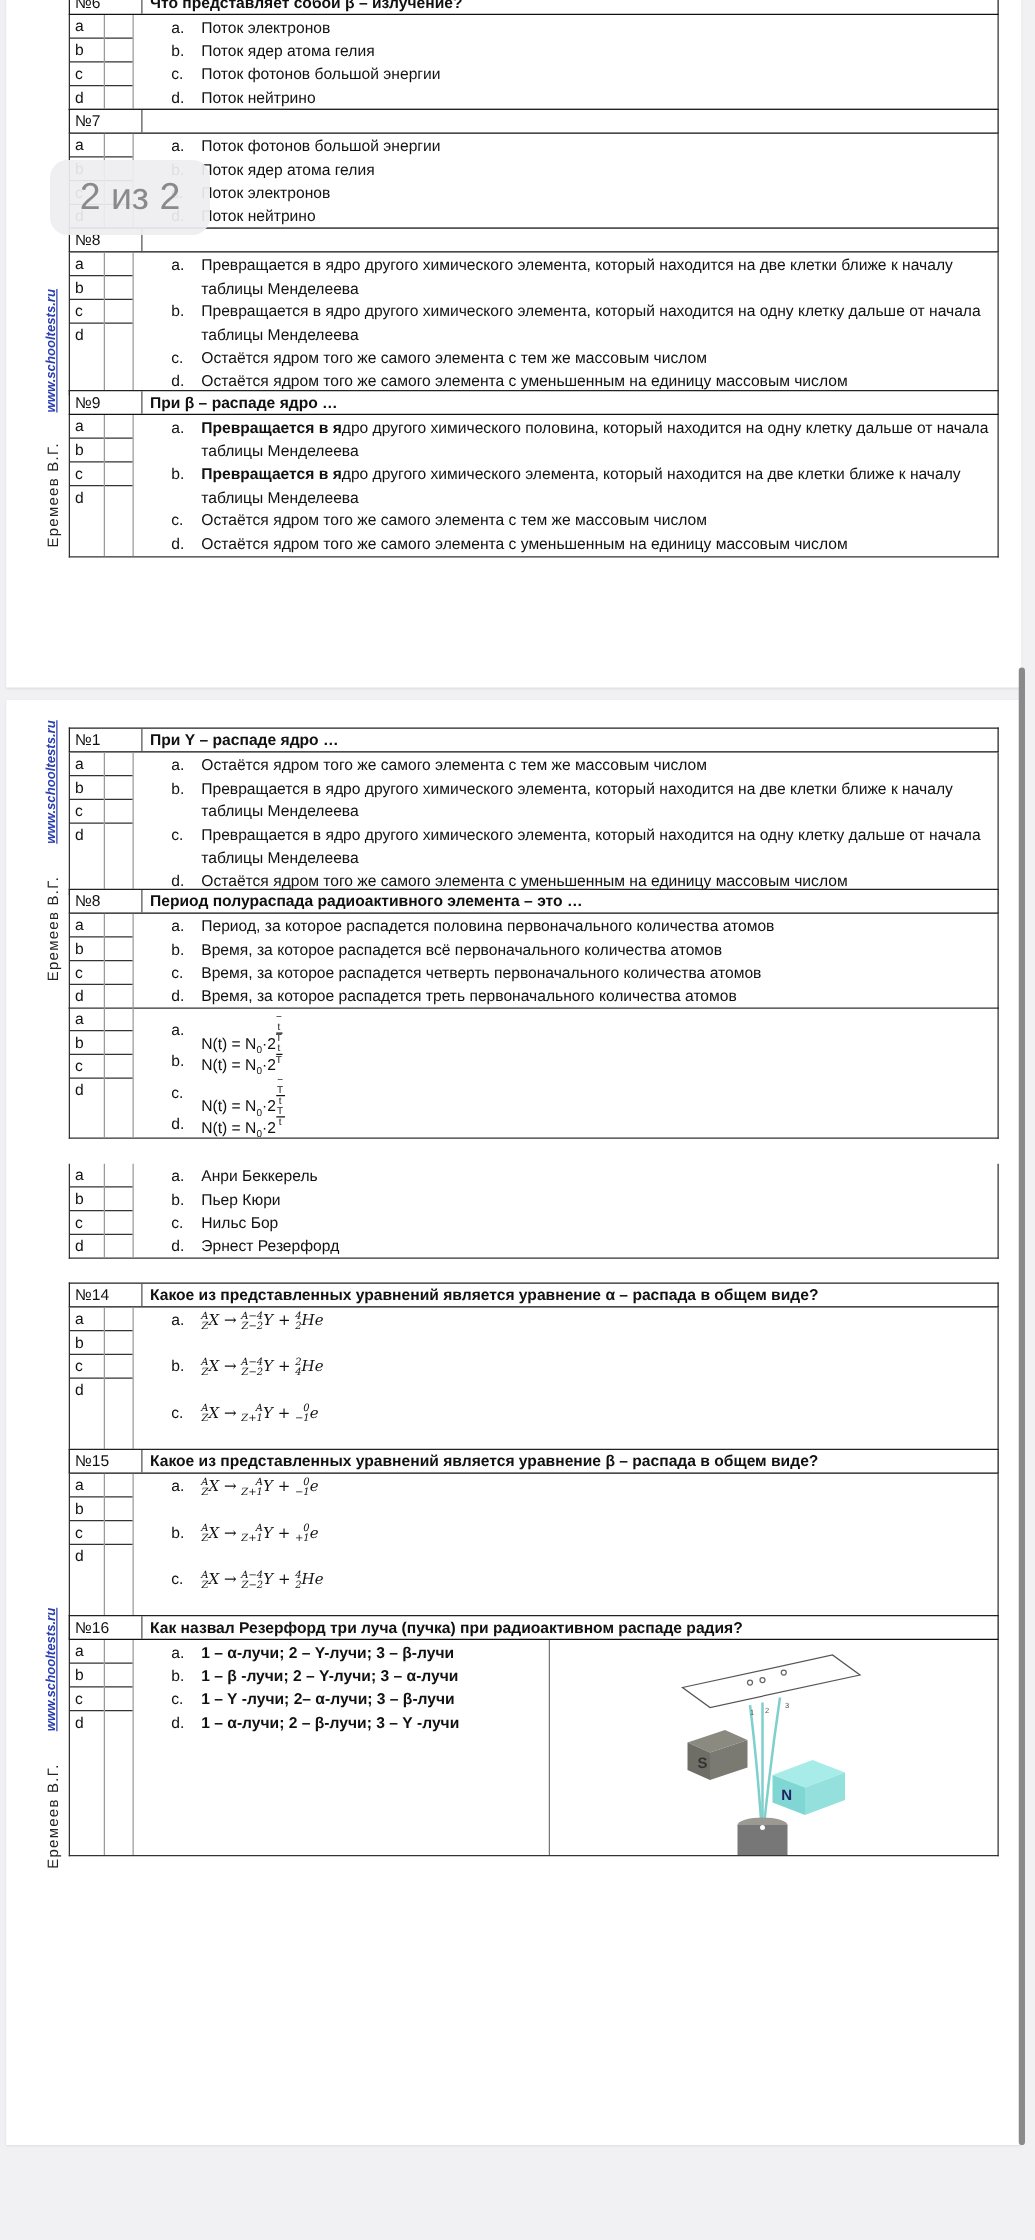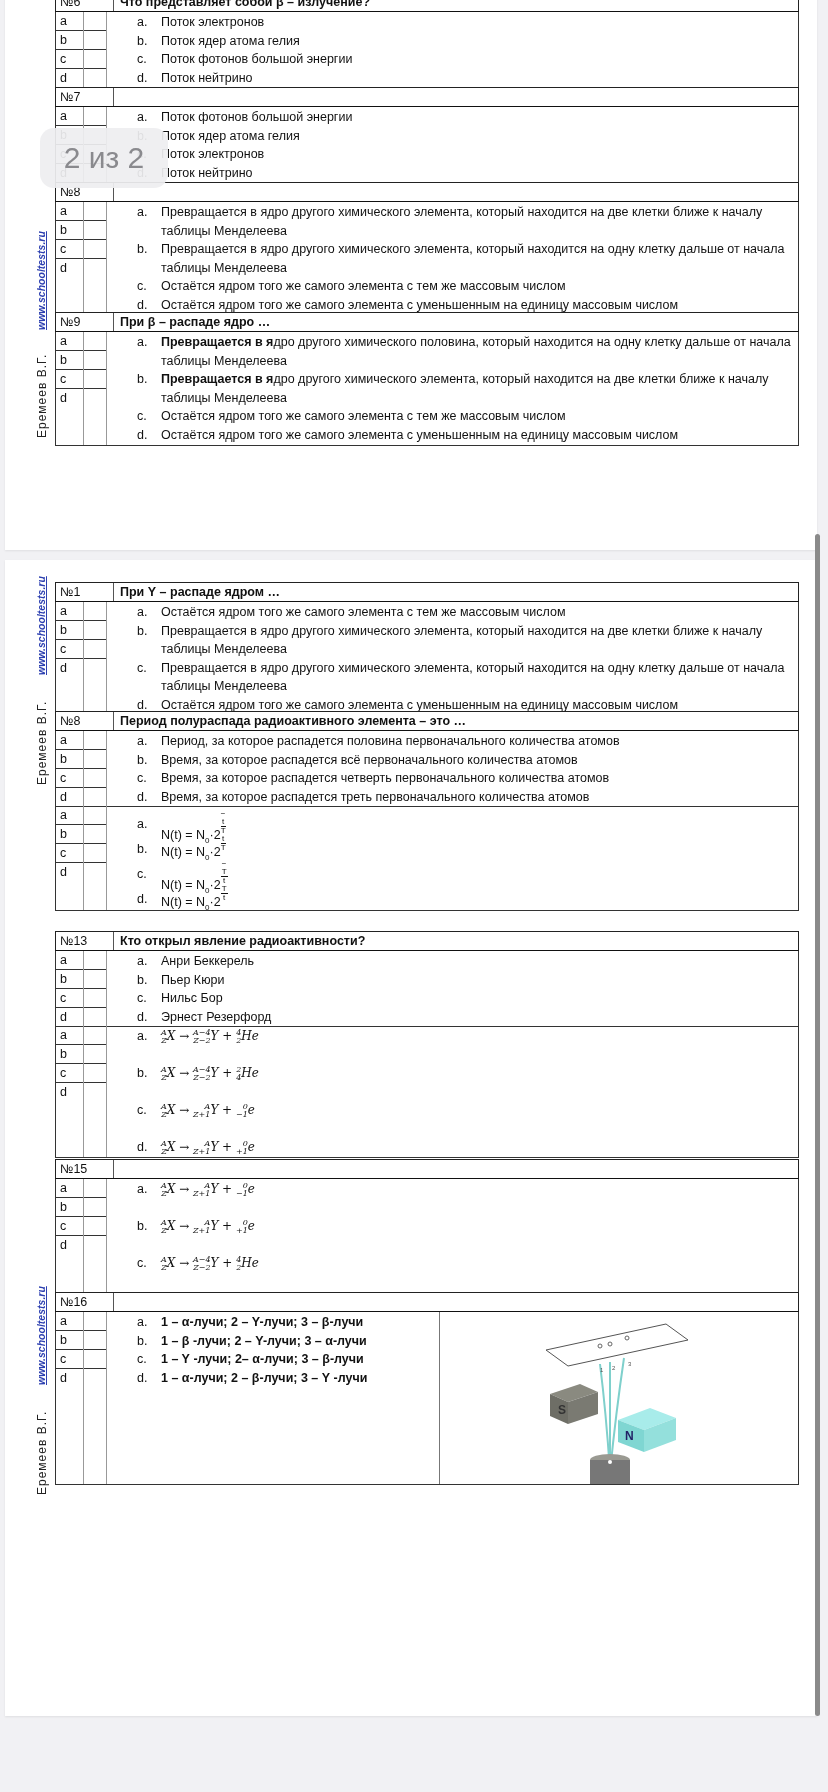--- a/index.html
+++ b/index.html
@@ -194,21 +194,21 @@
 
   <div class="watermark-url" style="left:30px;top:340px;">www.schooltests.ru</div>
   <div class="watermark-author" style="left:30px;top:448px;">Еремеев В.Г.</div>
 </div>
 
 <div class="page" id="page2">
 
   <div class="q" style="top:22px;">
     <div class="qhead">
         <div class="qnum">№1</div>
-        <div class="qtext">При Υ – распаде ядром …</div>
+        <div class="qtext">При Υ – распаде ядро …</div>
       </div>
     <div class="qbody">
       <div class="letters">
           <div class="letter">a</div>
           <div class="letter">b</div>
           <div class="letter">c</div>
           <div class="letter" style="height:56px">d</div>
         </div>
       <div class="blank">
           <div></div>
@@ -305,24 +305,20 @@
           </div>
         <div class="opt" style="height:25px;line-height:28px">
             <span class="lbl">d.</span>
             <span class="txt"><span>N(t) = N</span><sub>0</sub><span>·2</span><span class="frac"><span class="n">T</span><span>t</span></span></span>
           </div>
       </div>
     </div>
   </div>
 
   <div class="q" style="top:371px;">
-    <div class="qhead">
-        <div class="qnum">№13</div>
-        <div class="qtext">Кто открыл явление радиоактивности?</div>
-      </div>
     <div class="qbody">
       <div class="letters">
           <div class="letter">a</div>
           <div class="letter">b</div>
           <div class="letter">c</div>
           <div class="letter">d</div>
         </div>
       <div class="blank">
           <div></div>
           <div></div>
@@ -344,20 +340,24 @@
           </div>
         <div class="opt">
             <span class="lbl">d.</span>
             <span class="txt">Эрнест Резерфорд</span>
           </div>
       </div>
     </div>
   </div>
 
   <div class="q" style="top:466px;">
+    <div class="qhead">
+        <div class="qnum">№14</div>
+        <div class="qtext">Какое из представленных уравнений является уравнение α – распада в общем виде?</div>
+      </div>
     <div class="qbody">
       <div class="letters">
           <div class="letter">a</div>
           <div class="letter">b</div>
           <div class="letter">c</div>
           <div class="letter" style="height:74px">d</div>
         </div>
       <div class="blank">
           <div></div>
           <div></div>
@@ -381,20 +381,21 @@
             <span class="lbl">d.</span>
             <span class="txt formula"><span style="display:inline-block;vertical-align:middle;text-align:right;font-size:8px;line-height:8px"><span style="display:block">A</span><span style="display:block">Z</span></span>X → <span style="display:inline-block;vertical-align:middle;text-align:right;font-size:8px;line-height:8px"><span style="display:block">A</span><span style="display:block">Z+1</span></span>Y + <span style="display:inline-block;vertical-align:middle;text-align:right;font-size:8px;line-height:8px"><span style="display:block">0</span><span style="display:block">+1</span></span>e</span>
           </div>
         </div>
     </div>
   </div>
 
   <div class="q" style="top:599px;">
     <div class="qhead">
         <div class="qnum">№15</div>
+        <div class="qtext">Какое из представленных уравнений является уравнение β – распада в общем виде?</div>
       </div>
     <div class="qbody">
       <div class="letters">
           <div class="letter">a</div>
           <div class="letter">b</div>
           <div class="letter">c</div>
           <div class="letter" style="height:74px">d</div>
         </div>
       <div class="blank">
           <div></div>
@@ -419,20 +420,21 @@
             <span class="lbl">d.</span>
             <span class="txt formula"><span style="display:inline-block;vertical-align:middle;text-align:right;font-size:8px;line-height:8px"><span style="display:block">A</span><span style="display:block">Z</span></span>X → <span style="display:inline-block;vertical-align:middle;text-align:right;font-size:8px;line-height:8px"><span style="display:block">A−4</span><span style="display:block">Z−2</span></span>Y + <span style="display:inline-block;vertical-align:middle;text-align:right;font-size:8px;line-height:8px"><span style="display:block">2</span><span style="display:block">4</span></span>He</span>
           </div>
         </div>
     </div>
   </div>
 
   <div class="q" style="top:732px;">
     <div class="qhead">
         <div class="qnum">№16</div>
+        <div class="qtext">Как назвал Резерфорд три луча (пучка) при радиоактивном распаде радия?</div>
       </div>
     <div class="qbody" style="height:172px;">
       <div class="letters">
           <div class="letter">a</div>
           <div class="letter">b</div>
           <div class="letter">c</div>
           <div class="letter" style="height:116px">d</div>
         </div>
       <div class="blank">
           <div></div>

